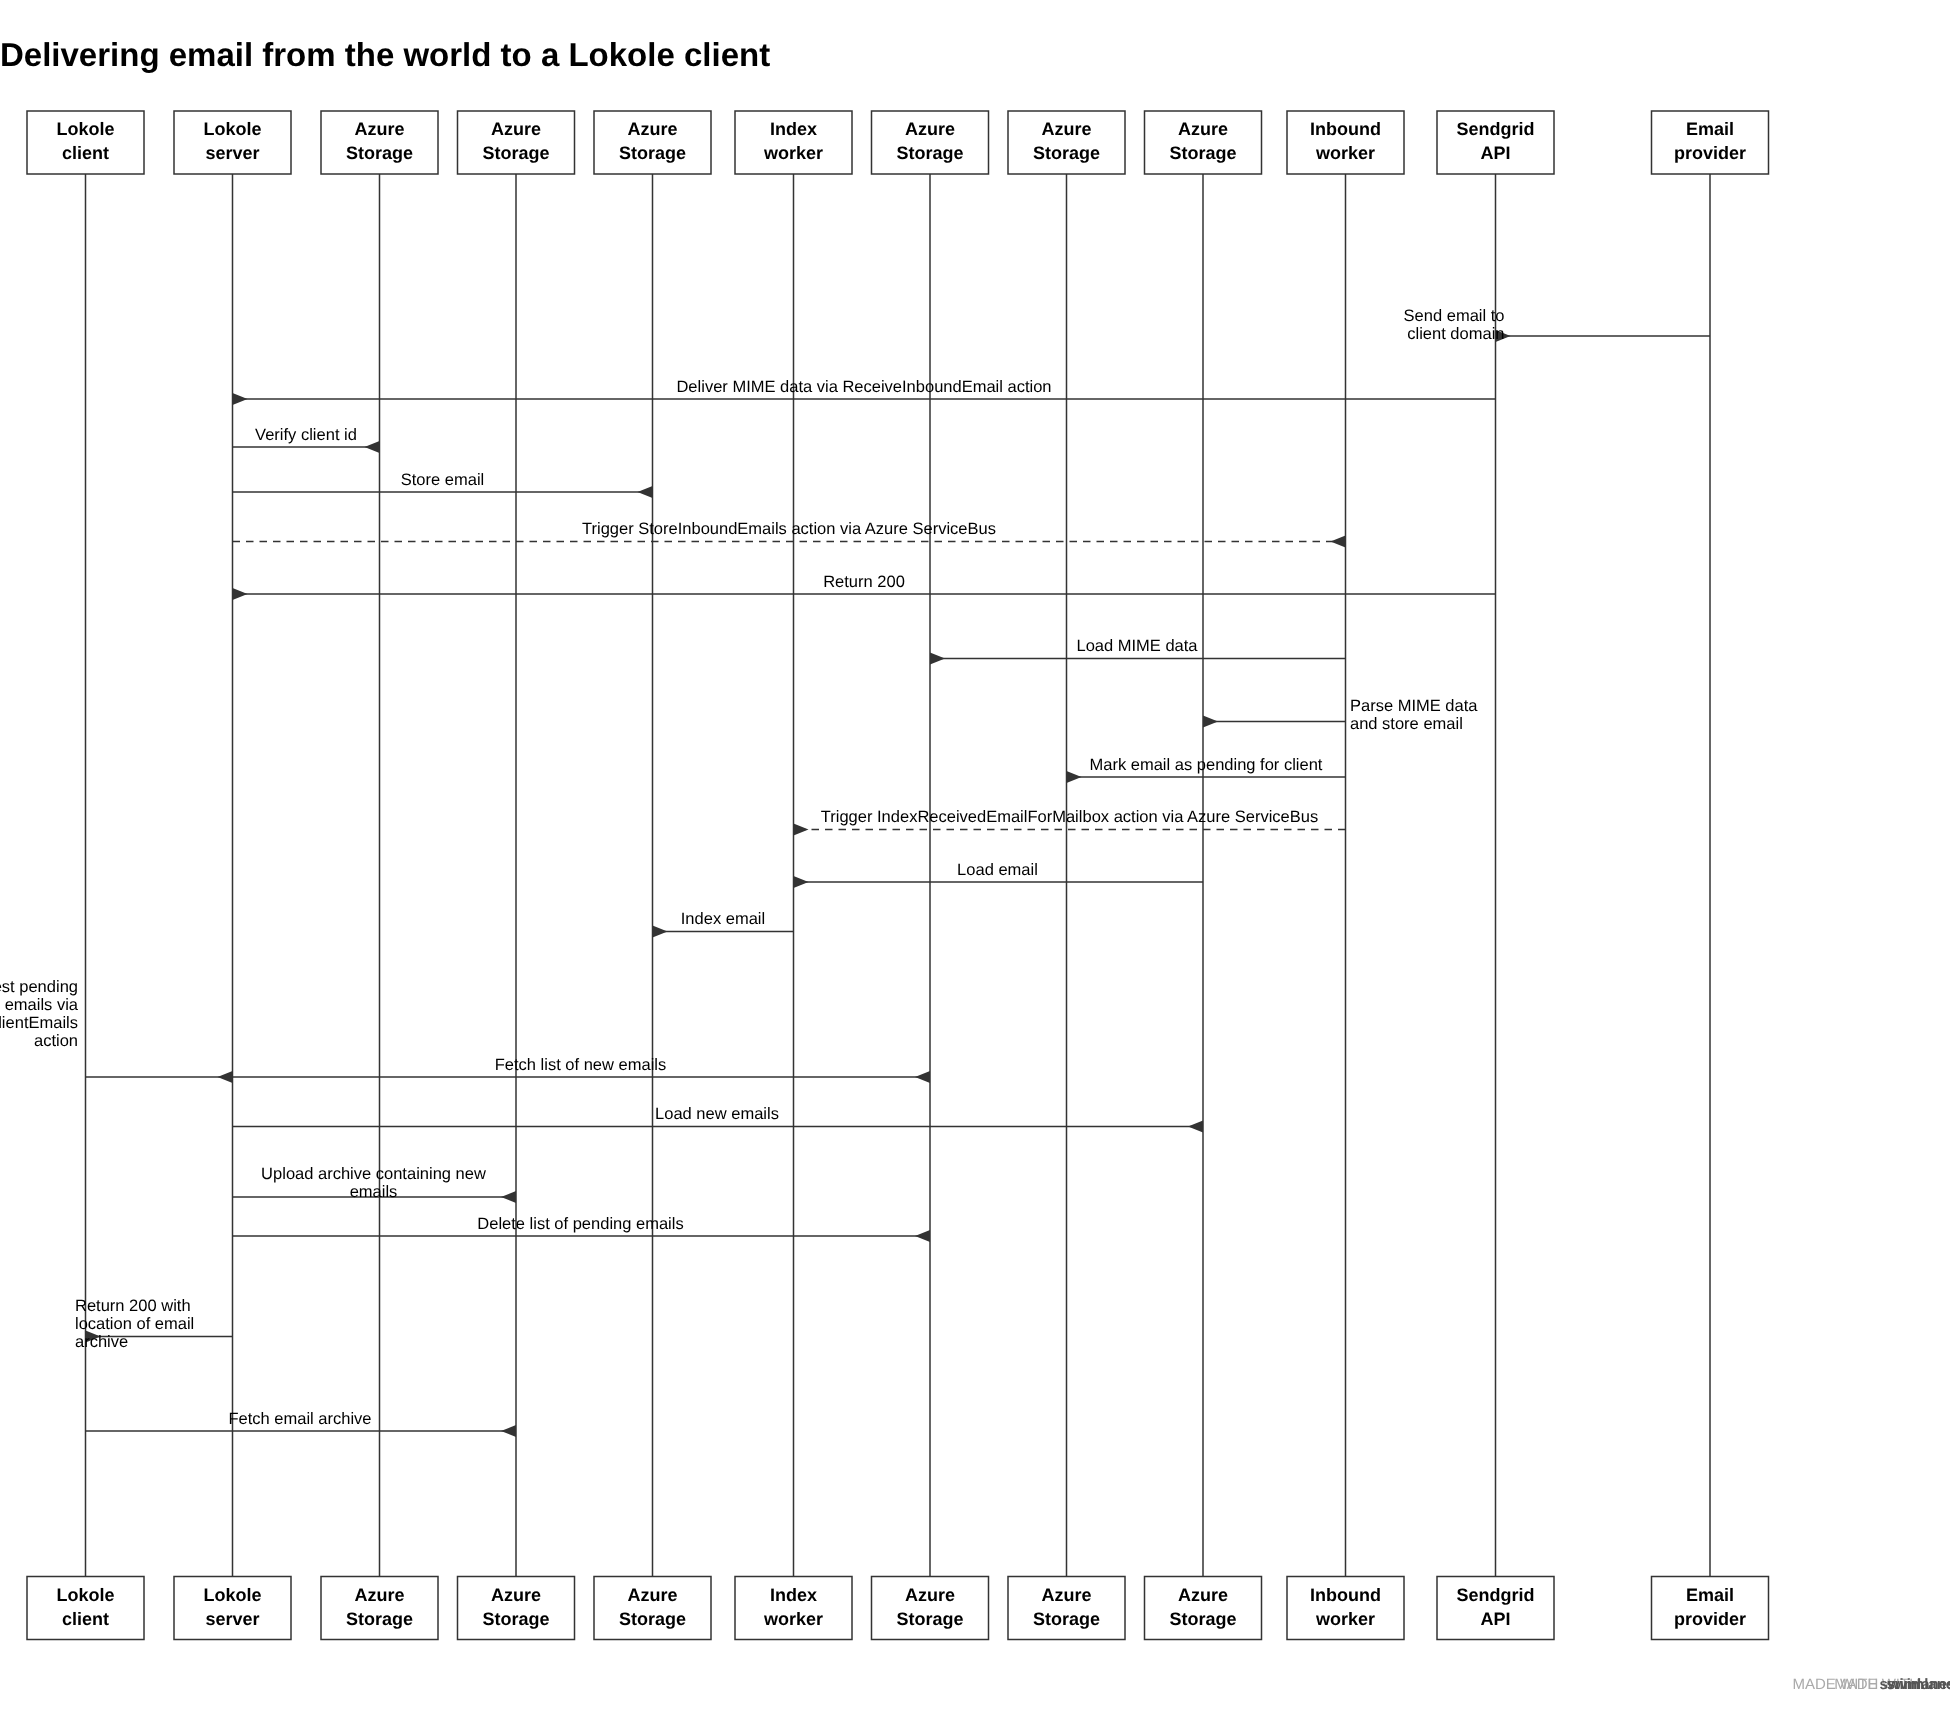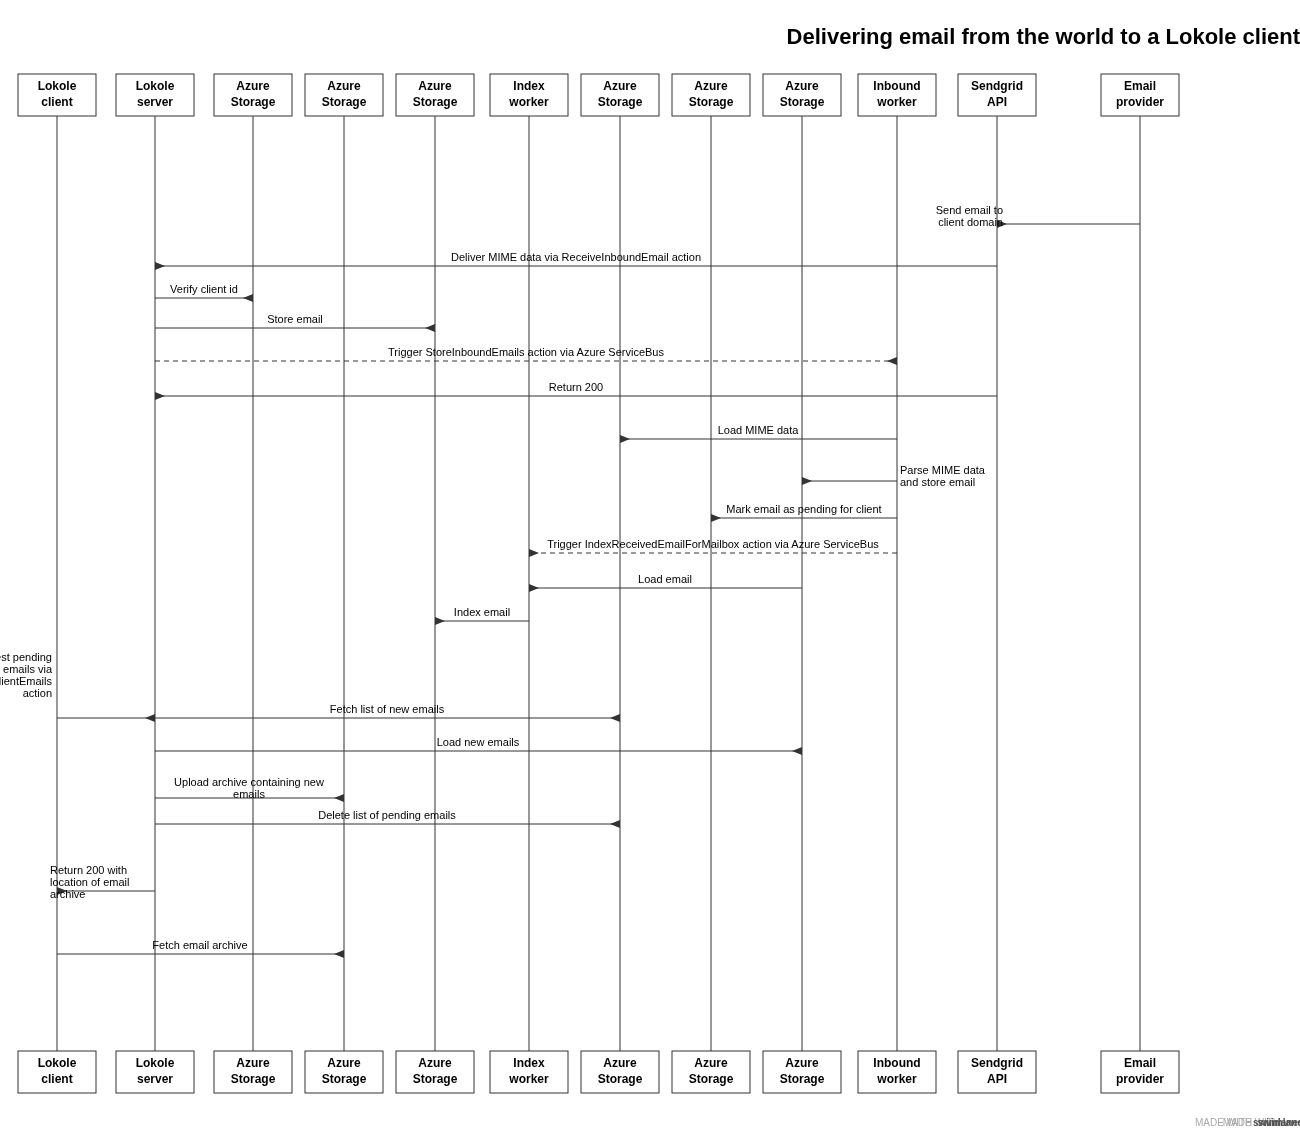--- a/index.html
+++ b/index.html
@@ -5,21 +5,21 @@
     * { box-sizing: border-box; margin: 0; padding: 0; }
     body {
       font-family: Arial, sans-serif;
       background: #fff;
       width: 1300px;
       min-height: 1139px;
       position: relative;
       overflow: hidden;
     }
     .title {
-      text-align: right;
+      text-align: left;
       font-size: 22px;
       font-weight: bold;
       padding: 24px 0 16px 0;
     }
     .diagram {
       position: relative;
       width: 1300px;
       height: 1080px;
     }
   </style>

